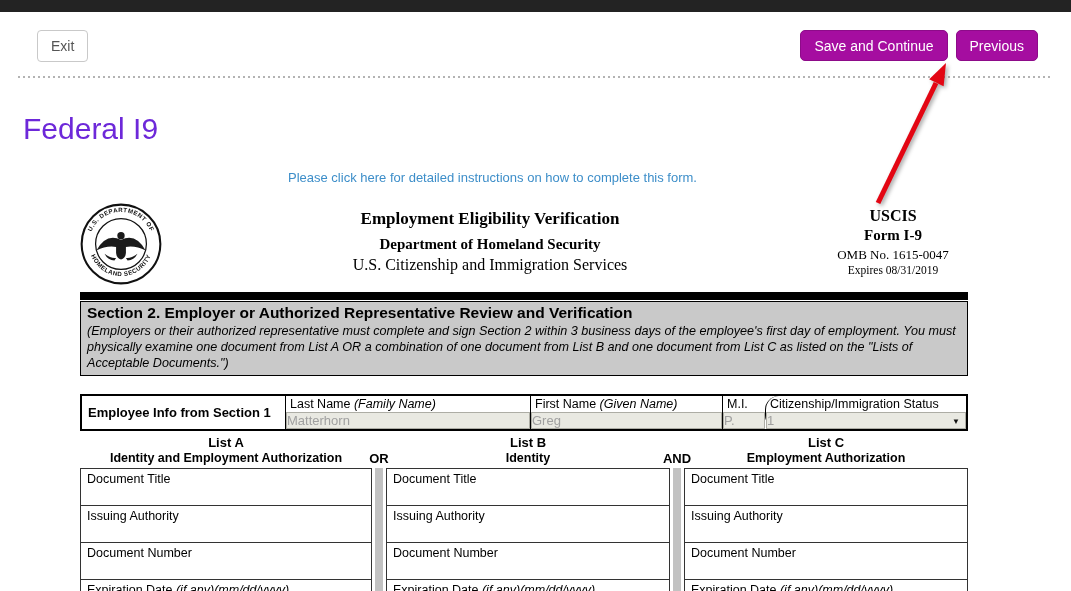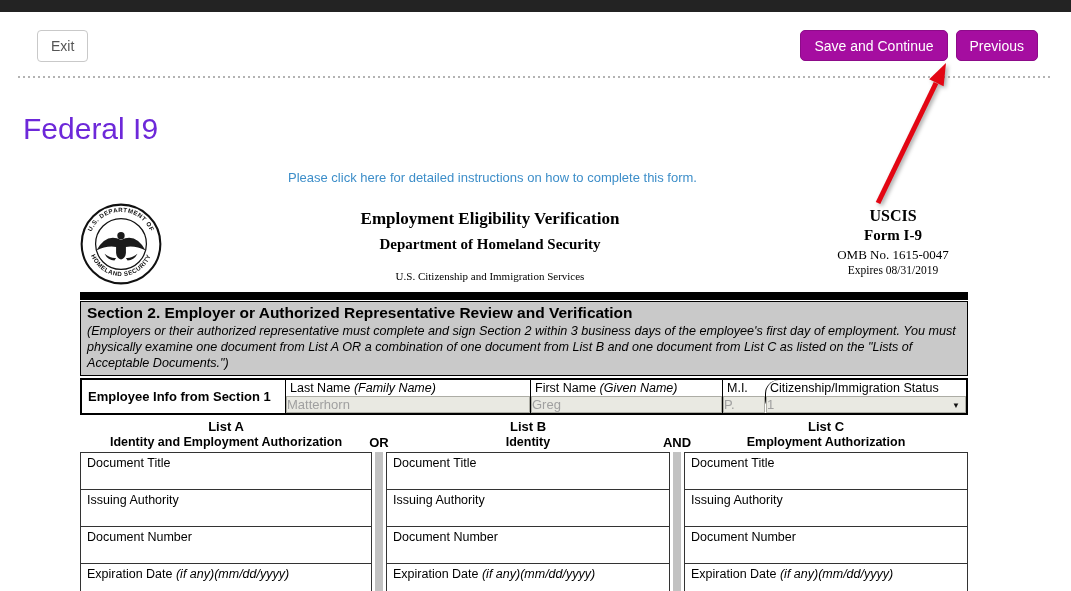--- a/index.html
+++ b/index.html
@@ -22,33 +22,33 @@
   .instr-wrap{position:absolute;left:0;top:168px;width:985px;text-align:center;}
   .instr-link{color:#3d8ec9;font-size:13px;cursor:pointer;text-decoration:none;}
   
   .form{position:absolute;left:80px;top:200px;width:888px;}
   .serif{font-family:"Liberation Serif",serif;}
   .form-head{display:flex;align-items:flex-start;height:92px;}
   .seal{width:82px;height:82px;margin-top:3px;flex:0 0 auto;}
   .head-center{flex:1;text-align:center;padding-top:9px;}
   .head-title{font-size:17px;font-weight:bold;}
   .head-dept{font-size:15px;font-weight:bold;margin-top:7px;}
-  .head-uscis-line{font-size:11px;margin-top:17px;}
+  .head-uscis-line{font-size:16px;margin-top:3px;}
   .head-right{width:150px;text-align:center;padding-top:7px;flex:0 0 auto;}
   .hr-uscis{font-size:16px;font-weight:bold;}
   .hr-form{font-size:15px;font-weight:bold;margin-top:2px;}
   .hr-omb{font-size:13px;margin-top:3px;}
   .hr-exp{font-size:11.5px;margin-top:1px;}
   .black-bar{height:8px;background:#000;}
   
   .sec2{border:1px solid #000;background:#c9c9c9;margin-top:1px;padding:2px 8px 4px 6px;}
   .sec2-head{font-size:15.5px;font-weight:bold;}
   .sec2-note{font-size:12.6px;font-style:italic;line-height:1.28;margin-top:1px;}
   
-  .emp-table{display:flex;border:2px solid #000;margin-top:2px;height:37px;box-sizing:border-box;}
+  .emp-table{display:flex;border:2px solid #000;margin-top:18px;height:37px;box-sizing:border-box;}
   .emp-cell{box-sizing:border-box;display:flex;flex-direction:column;}
   .emp-cell + .emp-cell{border-left:1px solid #000;}
   .emp-rowlabel{width:203px;font-size:13px;font-weight:bold;justify-content:center;padding-left:6px;}
   .w-last{width:245px;} .w-first{width:192px;} .w-mi{width:43px;} .w-cit{flex:1;border-radius:14px;}
   .cell-label{font-size:12.5px;padding:1px 4px;height:15px;white-space:nowrap;overflow:hidden;}
   .cell-label i{font-style:italic;}
   .cell-input{flex:1;background:#e9e9e2;border:1px solid #adada5;color:#a0a0a0;
         font-size:13px;padding:0 0;display:flex;align-items:center;}
   .cell-select{position:relative;}
   .sel-arrow{position:absolute;right:5px;top:50%;transform:translateY(-50%);font-size:8px;color:#111;}

